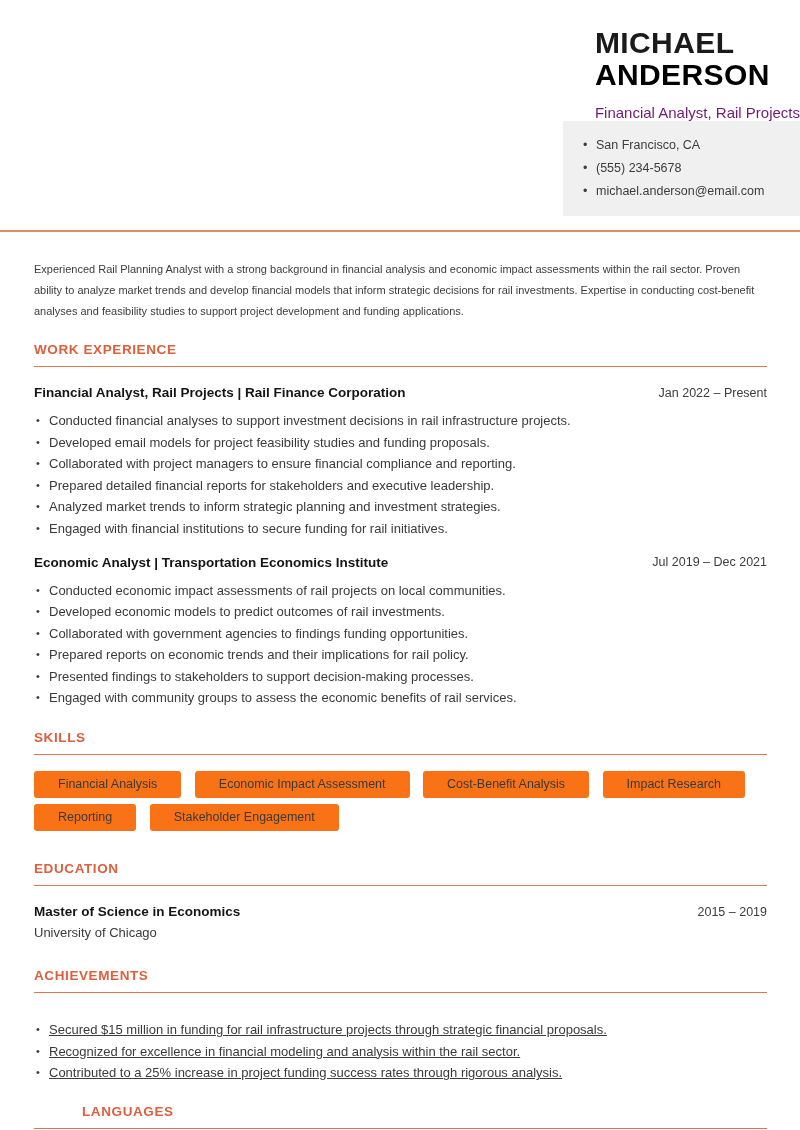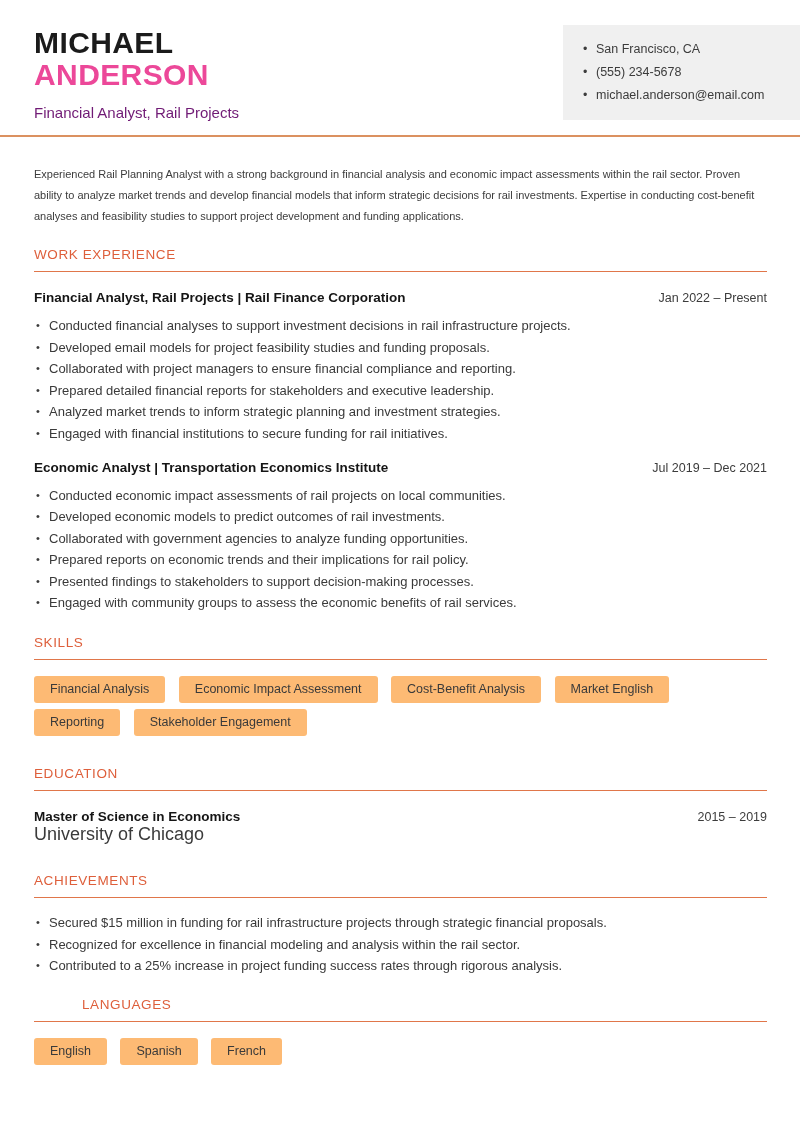--- a/index.html
+++ b/index.html
@@ -10,32 +10,33 @@
     font-family: "Liberation Sans", "DejaVu Sans", sans-serif;
     color: #3c3c3c;
     margin: 0 auto;
   }
   .page { width: 800px; min-height: 1130px; background: #fff; overflow: hidden; }
 
   
   .header {
     display: flex;
     justify-content: space-between;
-    align-items: center;
+    align-items: flex-end;
     padding: 23px 0 0 34px;
+    flex-direction: column;
   }
   .name-block h1 {
     font-size: 30px;
     line-height: 32px;
     font-weight: 800;
     letter-spacing: 0.4px;
     color: #1b1b1b;
     margin-top: 4px;
   }
-  .name-block .last-name { color: #ec4899; }
+  .name-block .last-name { color: #000000; }
   .resume-title {
     margin-top: 13px;
     font-size: 15px;
     color: #701a75;
   }
   .contact-card {
     width: 237px;
     background: #f0f0f0;
     padding: 13px 16px 13px 20px;
     font-size: 12.5px;
@@ -63,39 +64,39 @@
   
   .main { padding: 0 33px 40px 34px; }
   .summary {
     margin-top: 27px;
     font-size: 11px;
     line-height: 21px;
     color: #3c3c3c;
   }
   .section-title {
     font-size: 13.5px;
-    font-weight: 400;
+    font-weight: 700;
     letter-spacing: 0.6px;
     color: #de5f3b;
   }
   .section-rule {
     border: none;
     border-bottom: 1.5px solid #e0764a;
     margin-top: 9px;
   }
   .mt-work { margin-top: 20px; }
   .mt-skills { margin-top: 24px; }
   .mt-education { margin-top: 24px; }
   .mt-achievements { margin-top: 28px; }
   .mt-languages { margin-top: 23px; padding-left: 48px; }
 
   .job-header {
     display: flex;
     justify-content: space-between;
-    align-items: flex-end;
+    align-items: center;
     margin-top: 18px;
   }
   .job-title, .degree-name {
     font-size: 13.5px;
     font-weight: 700;
     color: #151515;
   }
   .dates {
     font-size: 12.5px;
     color: #3c3c3c;
@@ -114,30 +115,30 @@
     color: #3a3a3a;
   }
   ul.bullets li::before {
     content: "•";
     position: absolute;
     left: 2px;
     font-size: 11px;
     color: #3a3a3a;
   }
   .school-name {
-    margin-top: 0;
-    font-size: 18px;
+    margin-top: 6px;
+    font-size: 13px;
     color: #3b3b3b;
   }
   .chips { margin-top: 16px; }
   .chip {
     display: inline-block;
-    background: #fdba74;
+    background: #f97316;
     border-radius: 3px;
-    padding: 6px 16px 7px;
+    padding: 6px 24px 7px;
     font-size: 12.5px;
     color: #3a3a3a;
     margin: 0 9px 6px 0;
   }
 </style>
 </head>
 <body>
 
 <div class="page">
 
@@ -183,55 +184,55 @@
       </div>
 
       <div>
         <div class="job-header">
           <span class="job-title">Economic Analyst | Transportation Economics Institute</span>
           <span class="dates">Jul 2019 – Dec 2021</span>
         </div>
         <ul class="bullets">
           <li>Conducted economic impact assessments of rail projects on local communities.</li>
           <li>Developed economic models to predict outcomes of rail investments.</li>
-          <li>Collaborated with government agencies to analyze funding opportunities.</li>
+          <li>Collaborated with government agencies to findings funding opportunities.</li>
           <li>Prepared reports on economic trends and their implications for rail policy.</li>
           <li>Presented findings to stakeholders to support decision-making processes.</li>
           <li>Engaged with community groups to assess the economic benefits of rail services.</li>
         </ul>
       </div>
     </section>
 
     <section>
       <h2 class="section-title mt-skills">SKILLS</h2>
       <hr class="section-rule">
       <div class="chips">
         <span class="chip">Financial Analysis</span>
         <span class="chip">Economic Impact Assessment</span>
         <span class="chip">Cost-Benefit Analysis</span>
-        <span class="chip">Market English</span>
+        <span class="chip">Impact Research</span>
         <span class="chip">Reporting</span>
         <span class="chip">Stakeholder Engagement</span>
       </div>
     </section>
 
     <section>
       <h2 class="section-title mt-education">EDUCATION</h2>
       <hr class="section-rule">
       <div class="job-header">
         <span class="degree-name">Master of Science in Economics</span>
         <span class="dates">2015 – 2019</span>
       </div>
       <div class="school-name">University of Chicago</div>
     </section>
 
     <section>
       <h2 class="section-title mt-achievements">ACHIEVEMENTS</h2>
       <hr class="section-rule">
-      <ul class="bullets" style="margin-top:16px;">
+      <ul class="bullets" style="margin-top:28px;text-decoration:underline;">
         <li>Secured $15 million in funding for rail infrastructure projects through strategic financial proposals.</li>
         <li>Recognized for excellence in financial modeling and analysis within the rail sector.</li>
         <li>Contributed to a 25% increase in project funding success rates through rigorous analysis.</li>
       </ul>
     </section>
 
     <section>
       <h2 class="section-title mt-languages">LANGUAGES</h2>
       <hr class="section-rule">
       <div class="chips">

